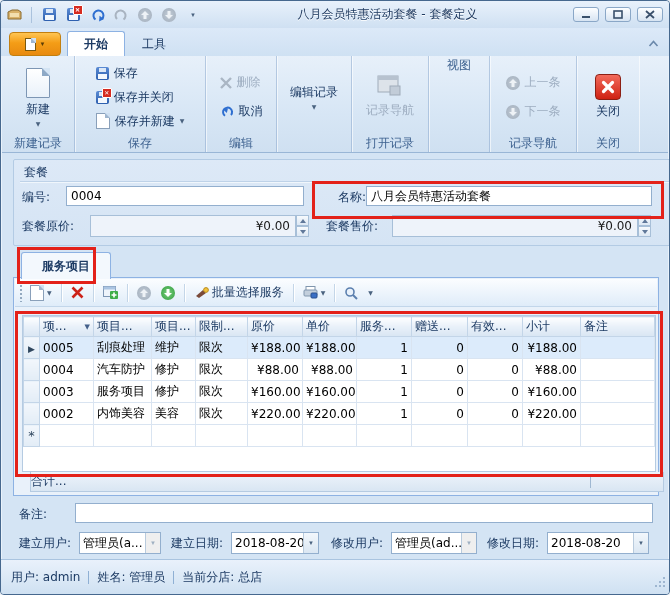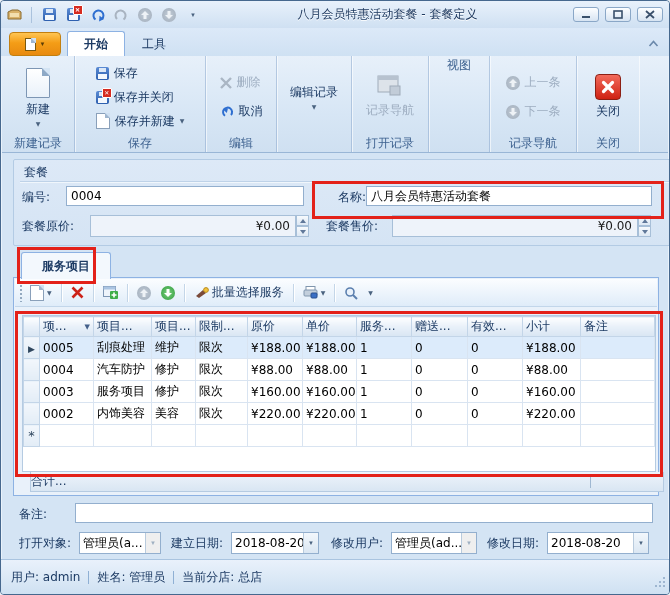--- a/index.html
+++ b/index.html
@@ -82,21 +82,21 @@
   .grip{width:4px;height:18px;background-image:radial-gradient(#93a9c0 1px,transparent 1.2px);background-size:4px 4px;}
   
   .gridwrap{position:absolute;left:8px;top:37px;width:632px;height:155px;background:#fff;border:1px solid #b5cbe2;}
   table.grid{border-collapse:collapse;table-layout:fixed;width:631px;}
   .grid th{height:19px;background:linear-gradient(#feffff,#e8f0f9 50%,#d9e6f3);border:1px solid #c3d5e8;
     font-weight:normal;color:#1c3a63;text-align:left;padding:0 3px;white-space:nowrap;overflow:hidden;font-size:12px;position:relative;}
   .grid td{height:21px;border:1px solid #d9e4f1;color:#000;padding:0 3px;white-space:nowrap;overflow:hidden;font-size:12px;background:#fff;}
   .grid td.ind{background:linear-gradient(#f2f7fc,#e2ecf6);border-color:#c3d5e8;text-align:center;padding:0;}
   .grid tr.cur td{background:#dcebfb;}
   .grid tr.cur td.ind{background:linear-gradient(#f2f7fc,#e2ecf6);}
-  .num{}
+  .num{text-align:right;}
   .sortarrow{position:absolute;right:3px;top:6px;font-size:7px;color:#44608a;}
   .rowmark{font-size:9px;color:#30475f;}
   .newmark{font-size:13px;color:#30475f;line-height:10px;}
   .gridfooter{position:absolute;left:16px;top:194px;width:632px;height:19px;background:linear-gradient(#eef4fb,#d9e6f3);
     border:1px solid #b5cbe2;border-top:none;display:flex;align-items:center;justify-content:space-between;color:#1c3a63;}
   .gf-text{margin-right:4px;}
   .gf-line{width:1px;height:13px;background:#9fb8d2;margin-right:72px;}
   
   .combo{position:absolute;height:20px;display:flex;border:1px solid #93afce;background:#fff;}
   .combo .cval{flex:1;display:flex;align-items:center;padding:0 3px;color:#000;overflow:hidden;white-space:nowrap;}
@@ -524,21 +524,21 @@
 
     <div class="gridfooter">
       <span class="gf-text">合计...</span>
       <span class="gf-line"></span>
     </div>
   </div>
 
   <div class="flabel" style="left:18px;top:502px">备注:</div>
   <input class="tinput" style="left: 74px; top: 502px; width: 568px;">
 
-  <div class="flabel" style="left:18px;top:531px">打开对象:</div>
+  <div class="flabel" style="left:18px;top:531px">建立用户:</div>
   <div class="combo" style="left:78px;top:531px;width:80px">
     <span class="cval">管理员(a...</span>
     <button class="cbtn disb">
         <span class="dd dis">▼</span>
       </button>
   </div>
   <div class="flabel" style="left:170px;top:531px">建立日期:</div>
   <div class="combo" style="left:230px;top:531px;width:86px">
     <span class="cval">2018-08-20</span>
     <button class="cbtn">

